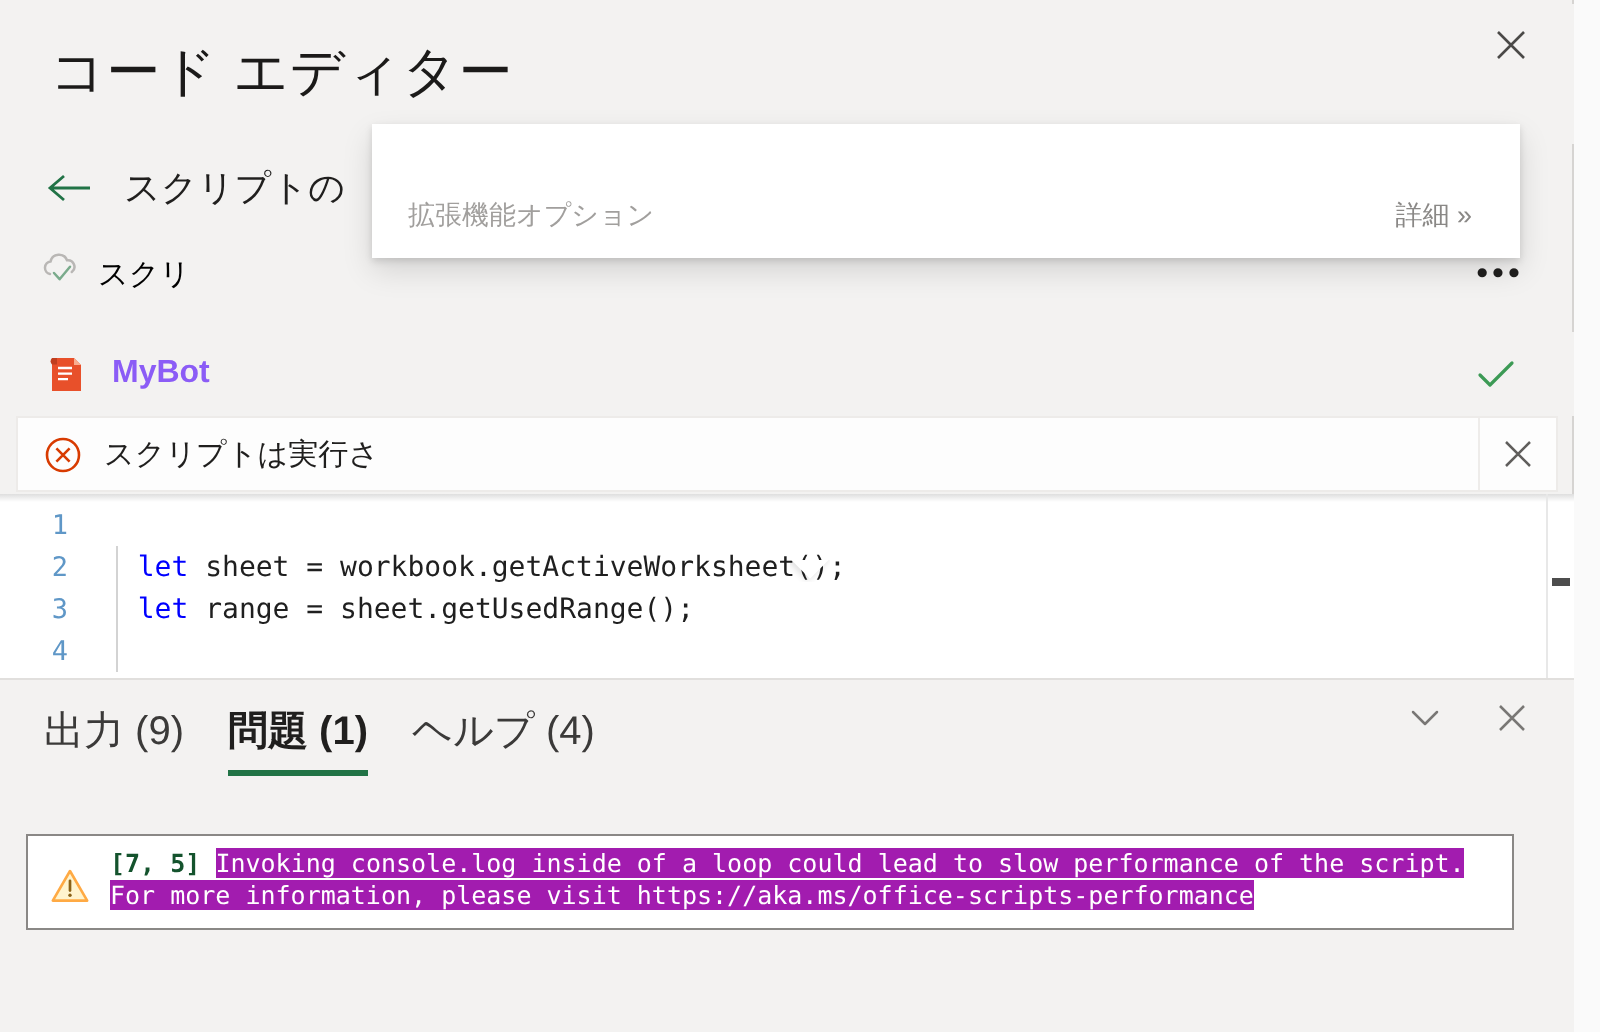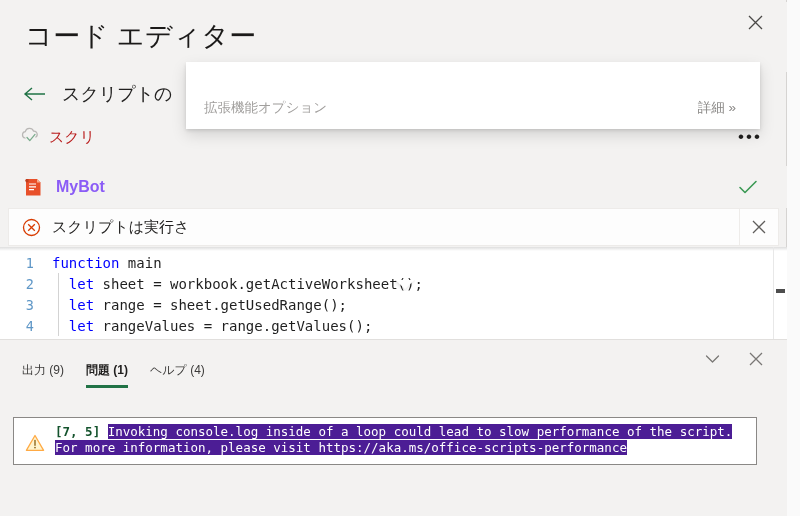--- a/index.html
+++ b/index.html
@@ -108,21 +108,21 @@
     margin-left: 10px;
     cursor: pointer;
     white-space: nowrap;
   }
   .tb-item.disabled { cursor: default; }
   .tb-label {
     font-size: 15px;
     margin-left: 8px;
     color: #201f1e;
   }
-  .tb-label.muted { color: #b91c1c; }
+  .tb-label.muted { color: #000000; }
   #more-btn {
     position: absolute;
     right: 22px;
     top: 4px;
     width: 30px;
     height: 30px;
     display: flex;
     align-items: center;
     justify-content: center;
     cursor: pointer;
@@ -289,21 +289,21 @@
     position: absolute;
     left: 0; top: 0;
     height: 48px;
     display: flex;
     align-items: flex-end;
   }
   .console-tab {
     position: relative;
     margin-left: 22px;
     padding-bottom: 9px;
-    font-size: 12px;
+    font-size: 20px;
     color: #3b3a39;
     cursor: pointer;
     white-space: nowrap;
   }
   .console-tab.active {
     font-weight: 700;
     color: #201f1e;
     margin-top: 41px;
   }
   .console-tab.active::after {
@@ -363,21 +363,21 @@
     font-family: "DejaVu Sans Mono", "Liberation Mono", monospace;
     font-size: 12.5px;
     line-height: 16px;
     color: #000000;
   }
   .problem-loc {
     color: #14532d;
     font-weight: bold;
   }
   .problem-msg {
-    background: #4c1d95;
+    background: #a21caf;
     color: #ffffff;
   }
 
   
   #tooltip {
     position: absolute;
     left: 186px;
     top: 62px;
     width: 574px;
     background: #ffffff;
@@ -509,33 +509,31 @@
         <path d="M1 1 L13 13 M13 1 L1 13" stroke="#605e5c" stroke-width="1.25" fill="none"></path>
       </svg>
     </div>
   </div>
 
   <div id="editor">
     <div id="editor-top-shadow"></div>
 
     <div class="code-line" style="margin-top:5px;">
       <span class="ln">1</span>
-      <span class="code-text"><span class="kw">function</span> main</span>
     </div>
     <div class="code-line">
       <span class="ln">2</span>
       <span class="code-text">  <span class="kw">let</span> sheet = workbook.getActiveWorksheet();</span>
     </div>
     <div class="code-line">
       <span class="ln">3</span>
       <span class="code-text">  <span class="kw">let</span> range = sheet.getUsedRange();</span>
     </div>
     <div class="code-line">
       <span class="ln">4</span>
-      <span class="code-text">  <span class="kw">let</span> rangeValues = range.getValues();</span>
     </div>
 
     <div class="indent-guide" style="top:26px;height:63px;"></div>
     <div id="editor-vline"></div>
     <div id="editor-scroll-thumb"></div>
   </div>
 
   <div id="console">
     <div id="console-tabs">
       <div class="console-tab">出力 (9)</div>

